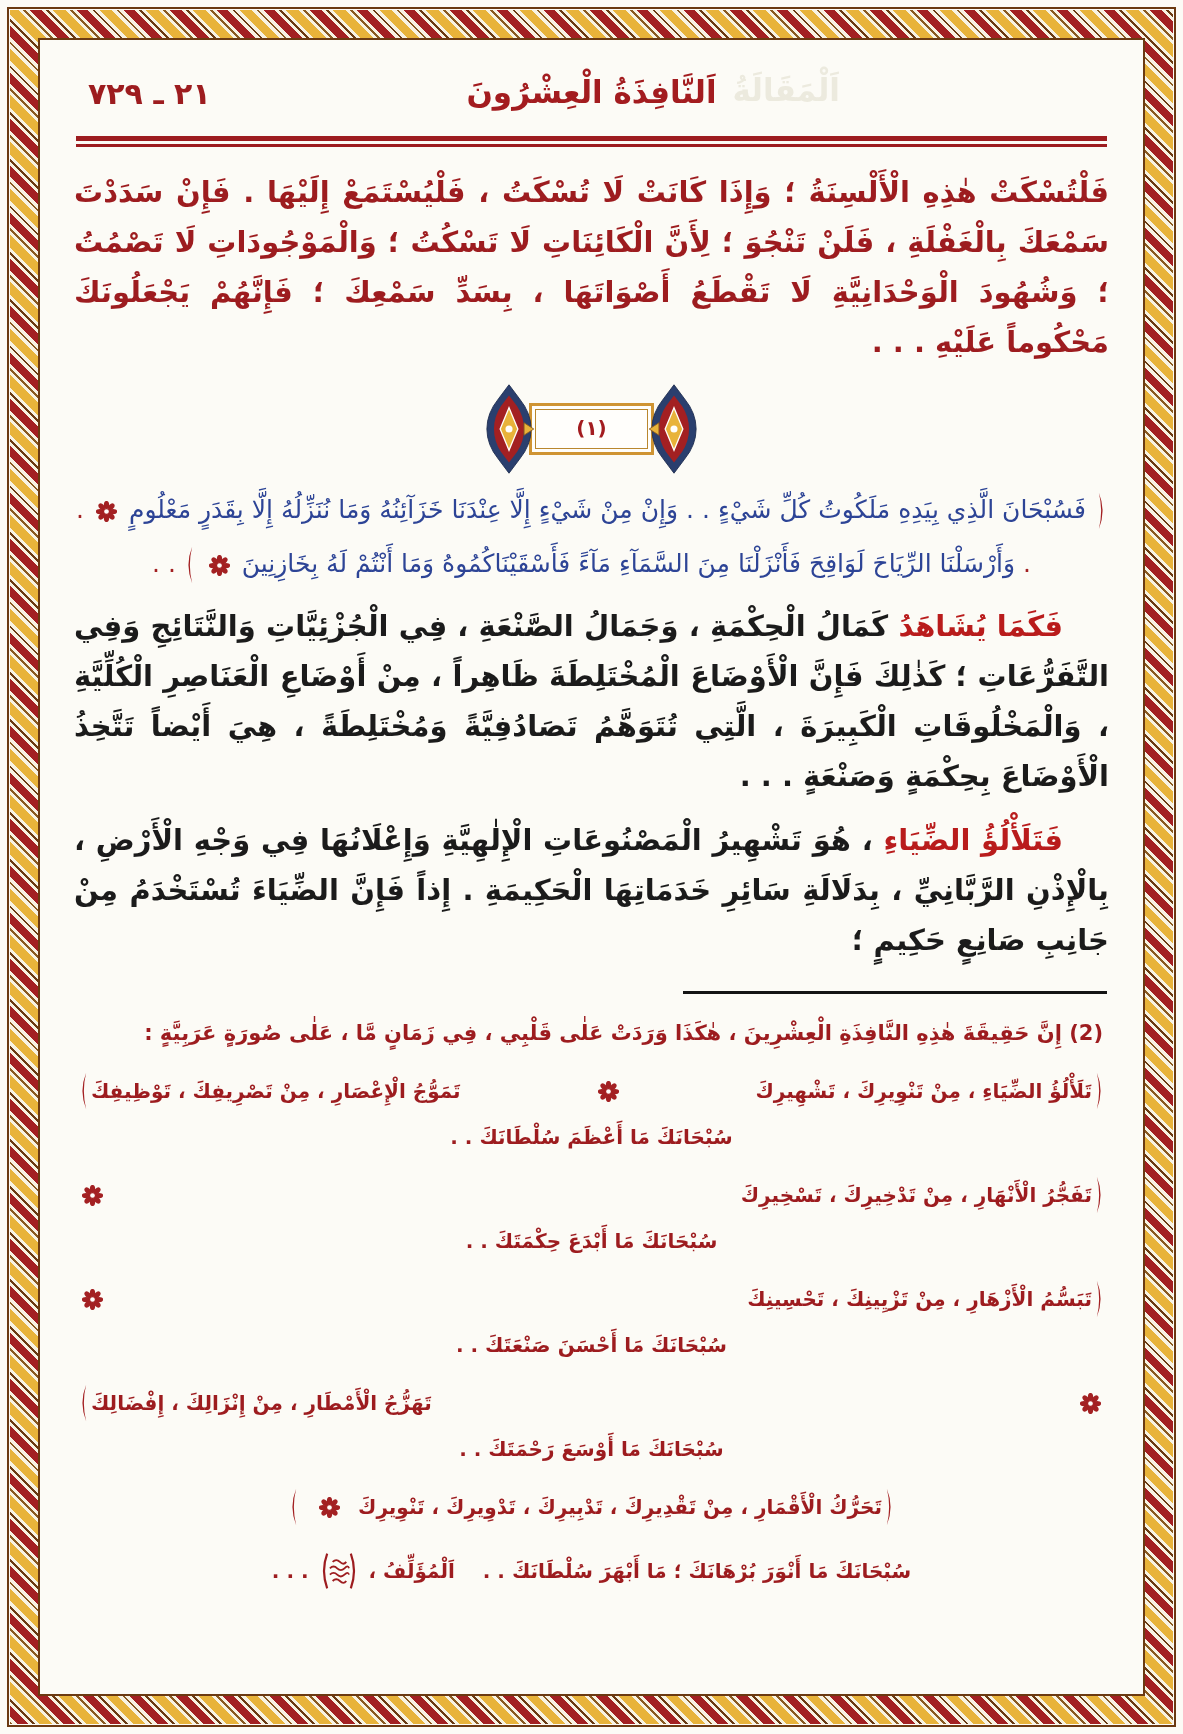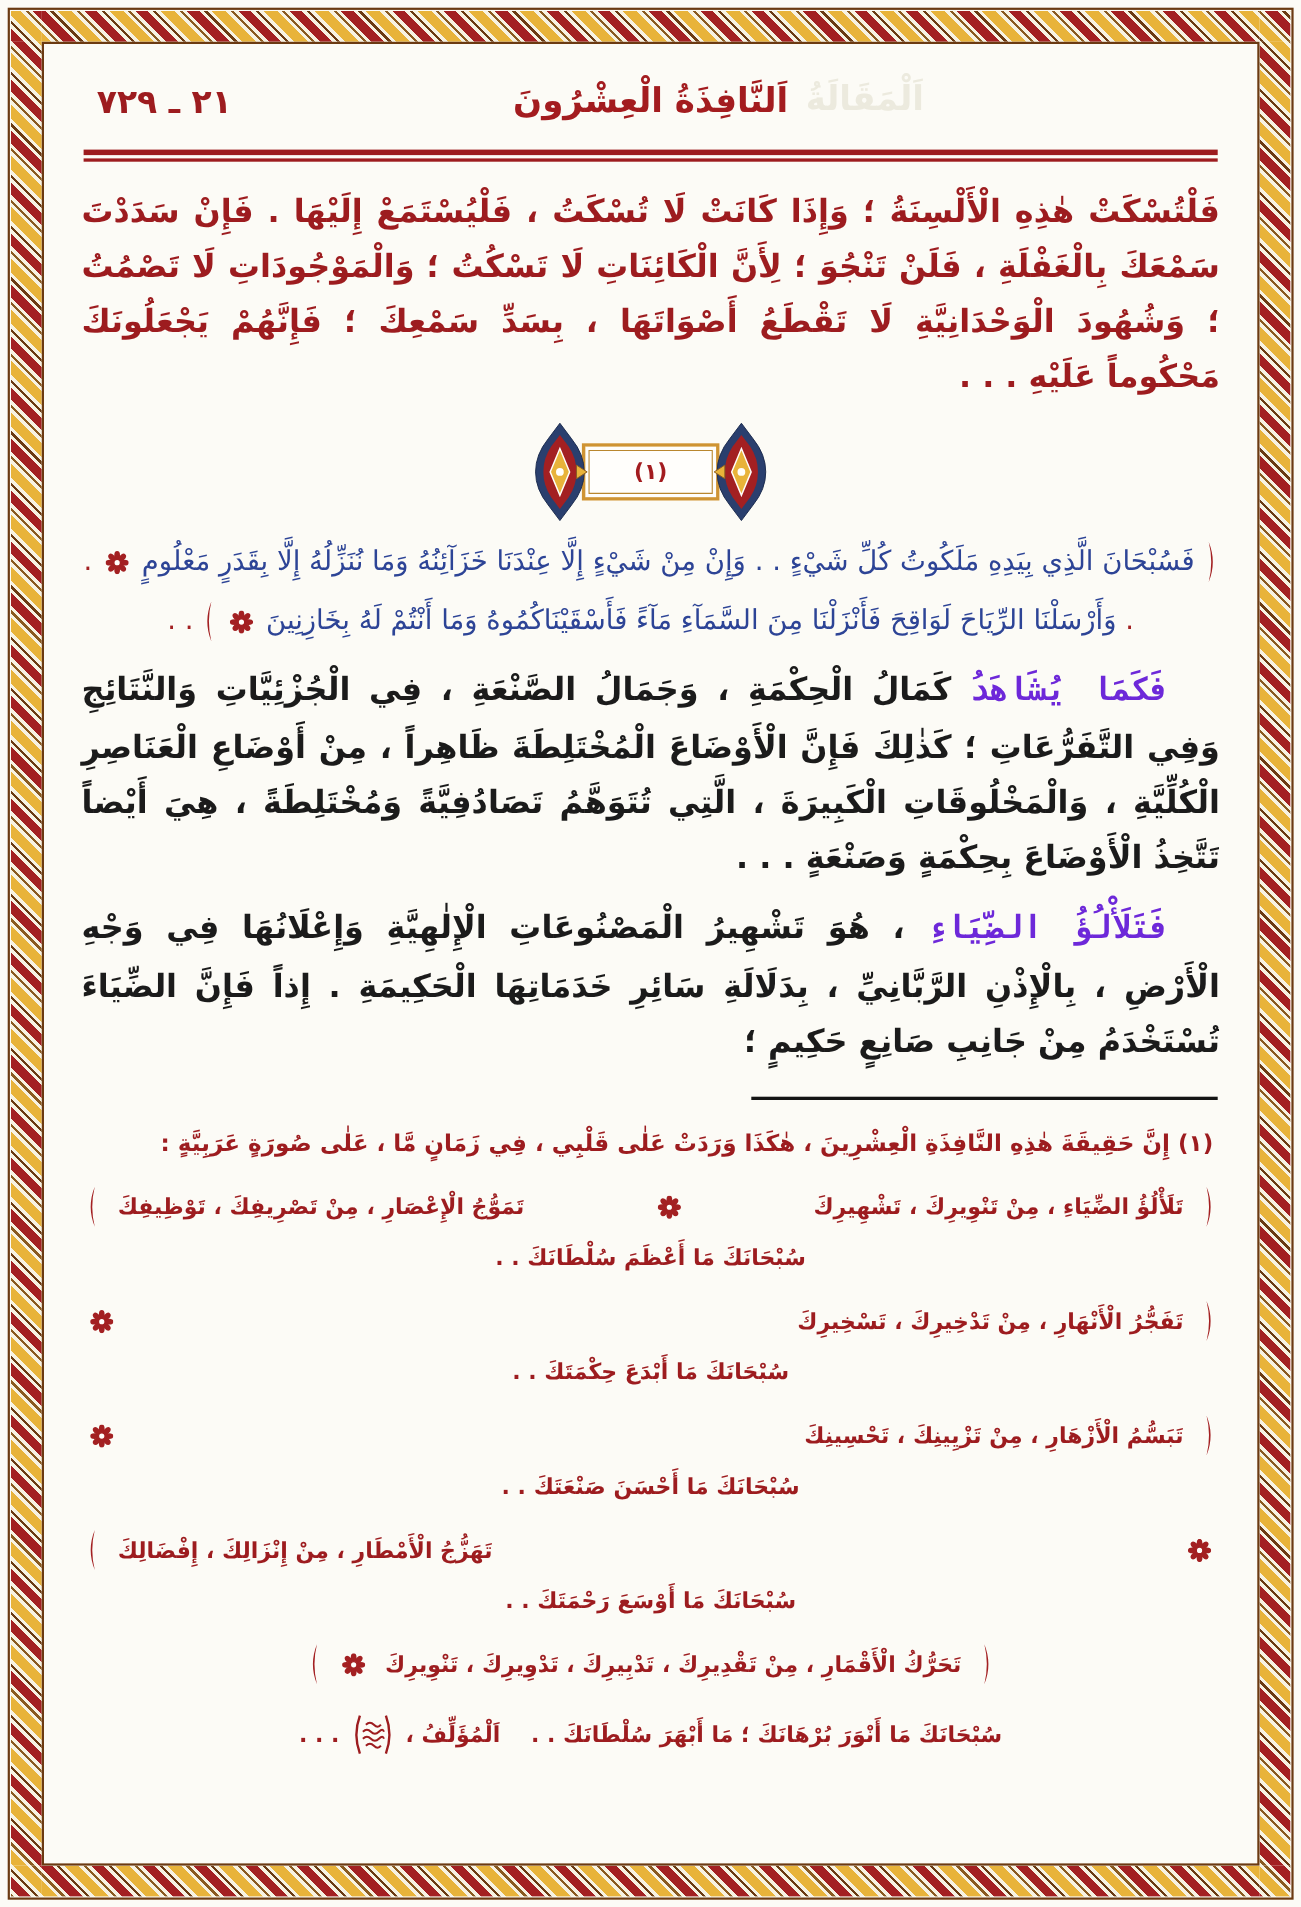--- a/index.html
+++ b/index.html
@@ -55,21 +55,21 @@
     border-top:5px solid #9d1c1f;
     border-bottom:3px solid #9d1c1f;
   }
 
   
   .para {
     font-size:29px; font-weight:bold; line-height:50px;
     text-align:justify; color:#1b1b1b;
   }
   .para.red-para { color:#9d1c1f; margin-top:20px; }
-  .lead-red { color:#6d28d9;font-family:Liberation Mono, monospace; }
+  .lead-red { color:#b91c1c; }
   .indent { text-indent:46px; }
 
   
   .banner { display:flex; align-items:center; justify-content:center; margin:16px auto 8px auto; }
   .banner-box {
     background:#fffefb;
     border:3px solid #cf9433;
     box-shadow: inset 0 0 0 3px #fffefb, inset 0 0 0 4px #b9872e;
     padding:10px 44px 12px 44px;
     display:flex; align-items:center; gap:10px;
@@ -99,21 +99,21 @@
   .footnote {
     color:#9d1c1f; font-weight:bold; font-size:20px; line-height:42px;
   }
   .fn-intro { font-size:21px; margin:0 6px; }
   .couplet { margin-top:16px; }
   .couplet-line {
     display:flex; align-items:center; justify-content:space-between;
     gap:8px; margin:0 4px;
   }
   .couplet-line.centered { justify-content:center; gap:14px; }
-  .hemi { display:flex; align-items:center; gap:16px; white-space:nowrap;text-align:center; }
+  .hemi { display:flex; align-items:center; gap:0; white-space:nowrap;text-align:center; }
   .refrain { text-align:center; margin-top:4px; }
   .final-line {
     display:flex; align-items:center; justify-content:center;
     gap:28px; margin-top:20px; flex-wrap:nowrap;
   }
   .seal { width:40px; height:46px; }
   .sig-group { display:flex; align-items:center; gap:10px; }
 </style>
 </head>
 <body>
@@ -194,21 +194,21 @@
             </svg>
           <span class="red">. .</span>
         </p>
 
         <p class="para indent" style="margin-top:10px"><span class="lead-red">فَكَمَا يُشَاهَدُ</span><span> كَمَالُ الْحِكْمَةِ ، وَجَمَالُ الصَّنْعَةِ ، فِي الْجُزْئِيَّاتِ وَالنَّتَائِجِ وَفِي التَّفَرُّعَاتِ ؛ كَذٰلِكَ فَإِنَّ الْأَوْضَاعَ الْمُخْتَلِطَةَ ظَاهِراً ، مِنْ أَوْضَاعِ الْعَنَاصِرِ الْكُلِّيَّةِ ، وَالْمَخْلُوقَاتِ الْكَبِيرَةَ ، الَّتِي تُتَوَهَّمُ تَصَادُفِيَّةً وَمُخْتَلِطَةً ، هِيَ أَيْضاً تَتَّخِذُ الْأَوْضَاعَ بِحِكْمَةٍ وَصَنْعَةٍ . . .</span></p>
 
         <p class="para indent" style="margin-top:14px"><span class="lead-red">فَتَلَأْلُؤُ الضِّيَاءِ</span><span> ، هُوَ تَشْهِيرُ الْمَصْنُوعَاتِ الْإِلٰهِيَّةِ وَإِعْلَانُهَا فِي وَجْهِ الْأَرْضِ ، بِالْإِذْنِ الرَّبَّانِيِّ ، بِدَلَالَةِ سَائِرِ خَدَمَاتِهَا الْحَكِيمَةِ . إِذاً فَإِنَّ الضِّيَاءَ تُسْتَخْدَمُ مِنْ جَانِبِ صَانِعٍ حَكِيمٍ ؛</span></p>
 
         <div class="footnote-sep"></div>
         <div class="footnote">
-          <p class="fn-intro">(١) إِنَّ حَقِيقَةَ هٰذِهِ النَّافِذَةِ الْعِشْرِينَ ، هٰكَذَا وَرَدَتْ عَلٰى قَلْبِي ، فِي زَمَانٍ مَّا ، عَلٰى صُورَةٍ عَرَبِيَّةٍ :</p>
+          <p class="fn-intro">(2) إِنَّ حَقِيقَةَ هٰذِهِ النَّافِذَةِ الْعِشْرِينَ ، هٰكَذَا وَرَدَتْ عَلٰى قَلْبِي ، فِي زَمَانٍ مَّا ، عَلٰى صُورَةٍ عَرَبِيَّةٍ :</p>
 
           <div class="couplet">
             <div class="couplet-line">
               <span class="hemi">
                 <svg class="bracket" viewBox="0 0 14 46">
                     <use href="#bracket-def"></use>
                   </svg>
                 <span>تَلَأْلُؤُ الضِّيَاءِ ، مِنْ تَنْوِيرِكَ ، تَشْهِيرِكَ</span>
               </span>
               <svg class="rosette" viewBox="-12 -12 24 24">

